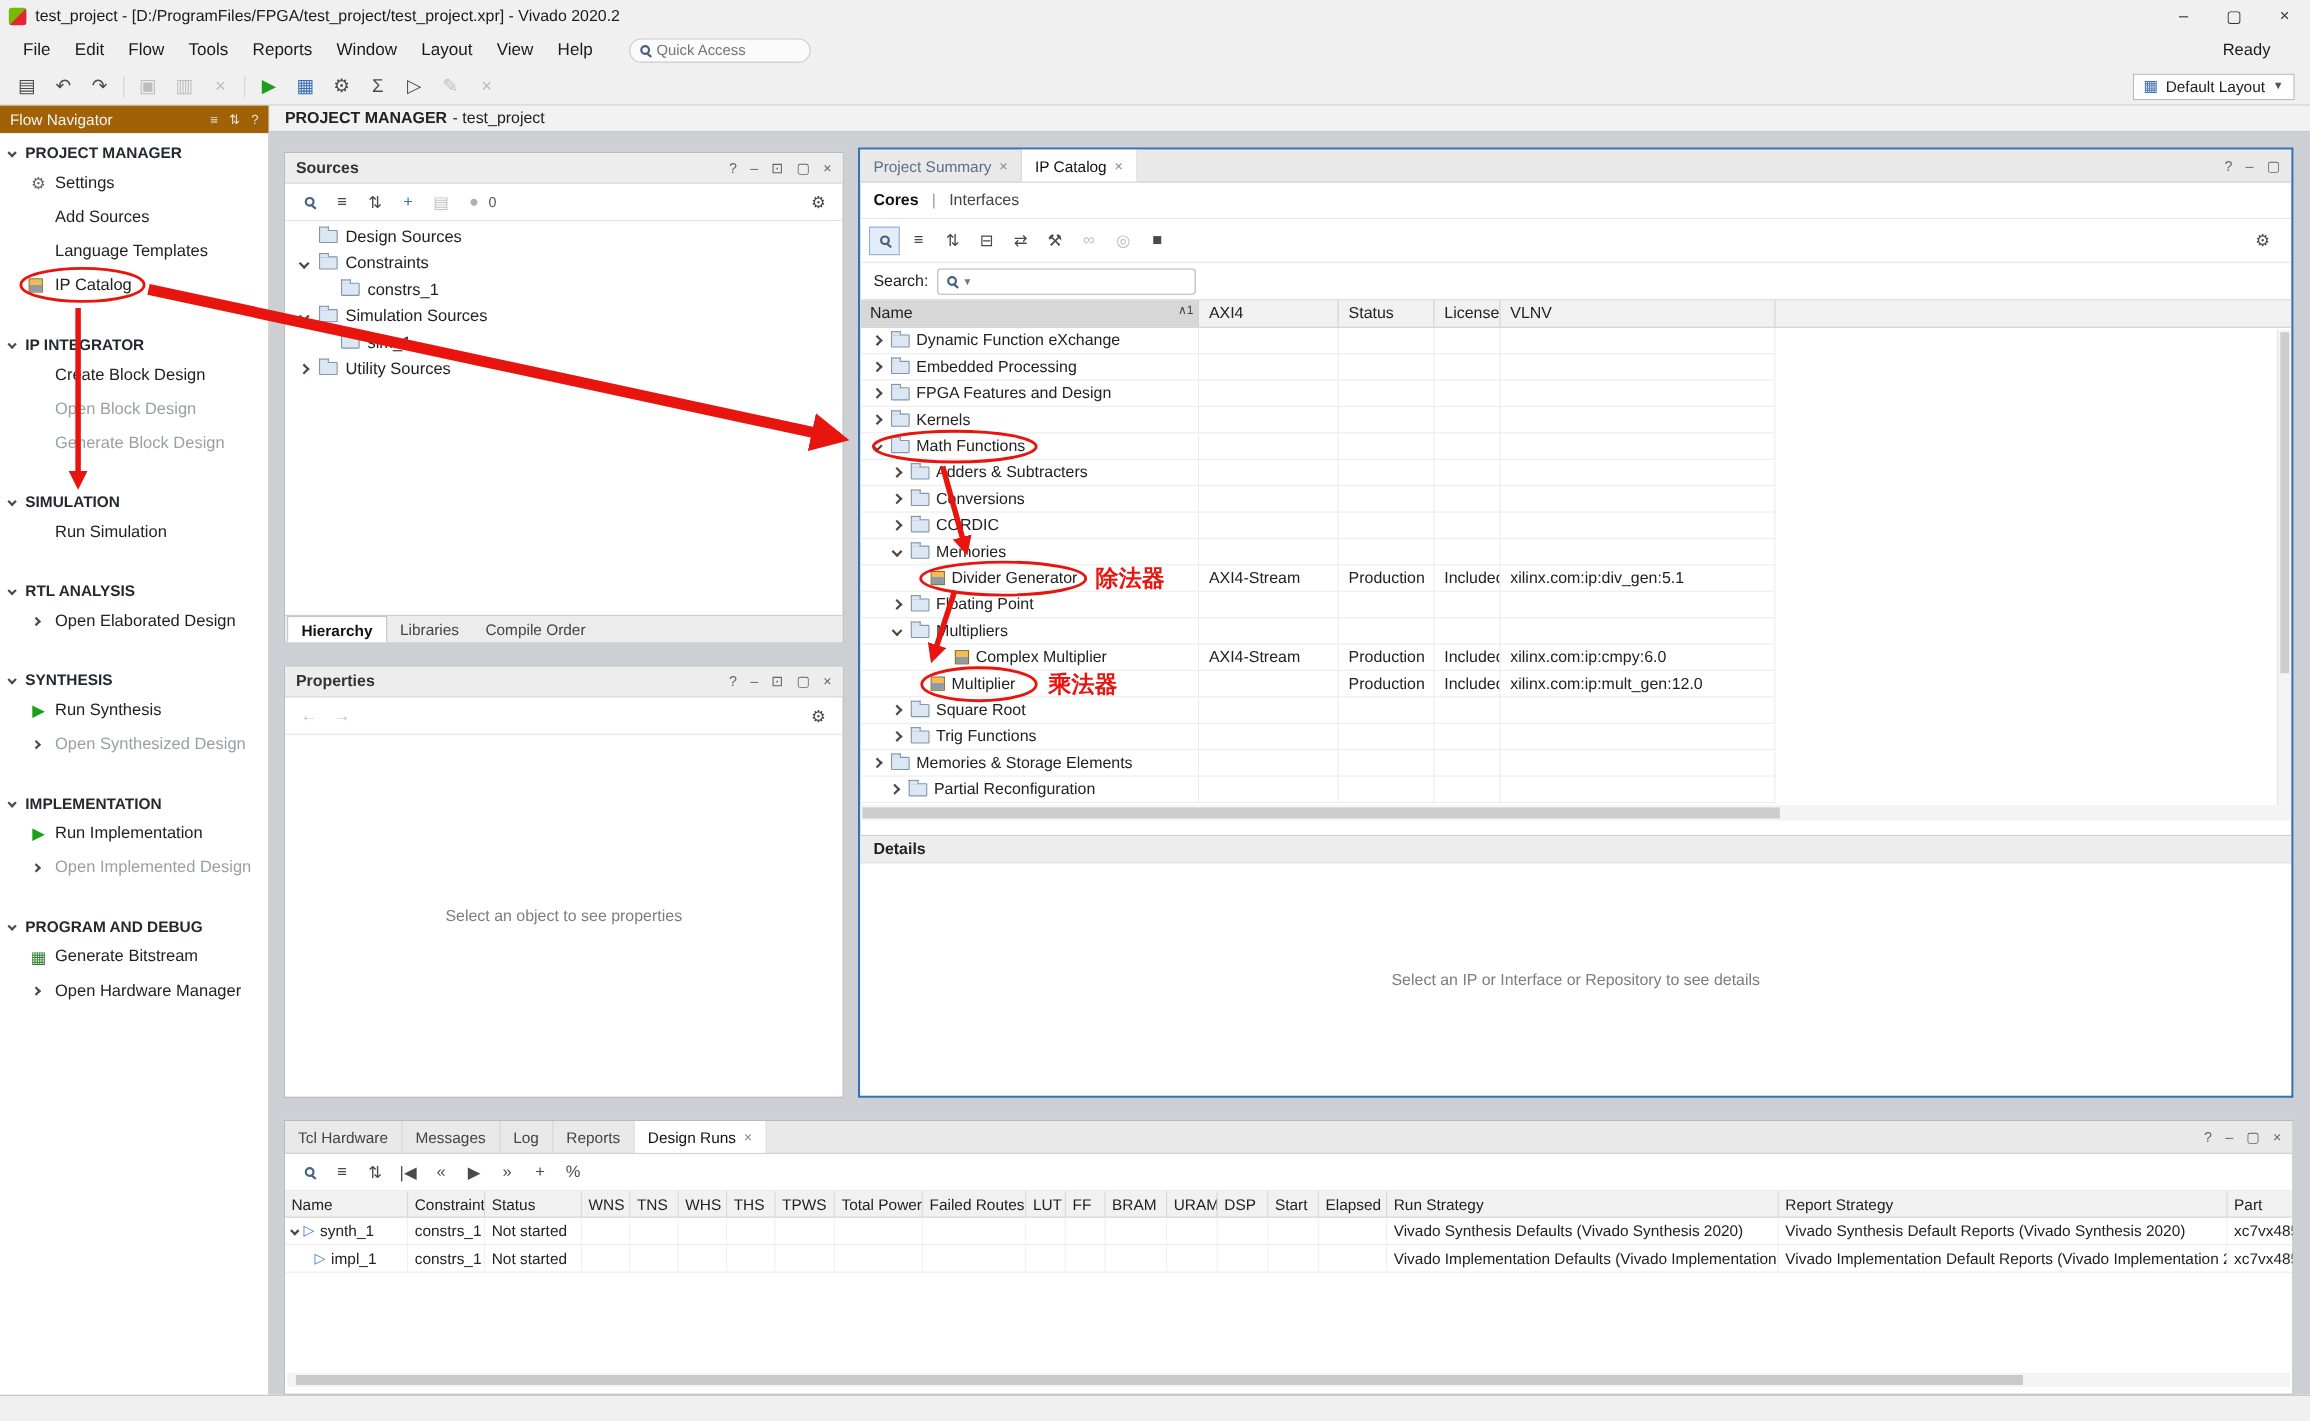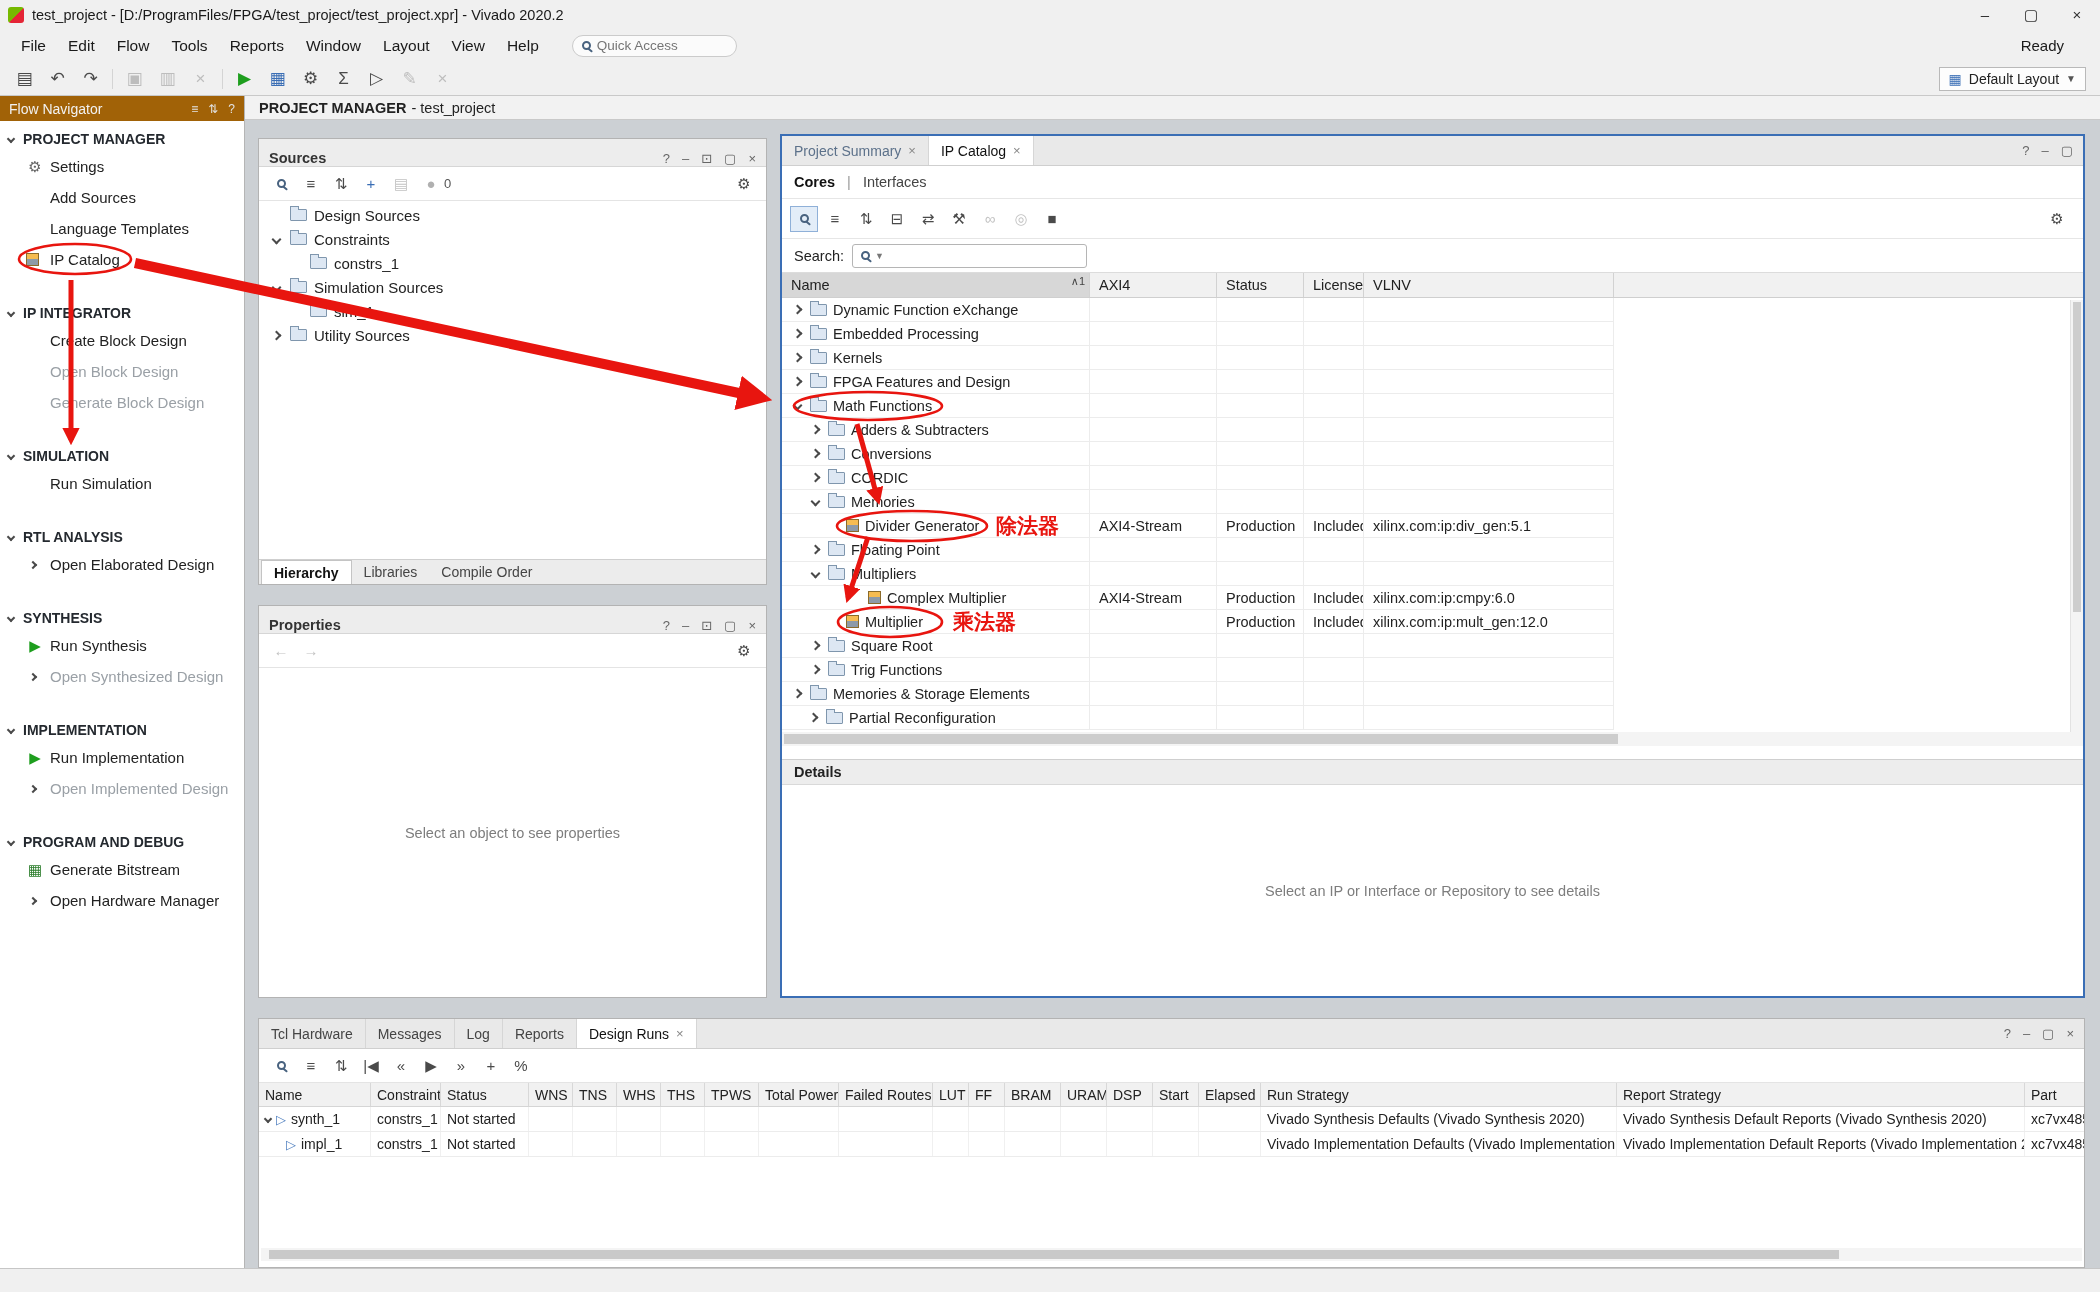--- a/index.html
+++ b/index.html
@@ -71,21 +71,21 @@
                     align-items:center; padding-left:14px; font-size:14.5px; color:#222; gap:5px; }
   .workspace { position:relative; flex:1; background:#ccd0d4; }
 
   .panel { position:absolute; background:#fff; border:1px solid #b3b3b3; overflow:hidden; }
   .sources-panel { left:13px; top:18px; width:509px; height:447px; }
   .properties-panel { left:13px; top:485px; width:509px; height:393px; }
   .ip-panel { left:535px; top:14px; width:1305px; height:864px; border:2px solid #3a6eb5; }
   .bottom-panel { left:13px; top:898px; width:1827px; height:250px; }
 
   .panel-header { height:28px; background:#ededed; border-bottom:1px solid #d6d6d6; display:flex;
-                  align-items:flex-end; padding:0 10px; }
+                  align-items:center; padding:0 10px; }
   .panel-title { font-weight:bold; font-size:14.5px; color:#333; }
   .panel-icons { margin-left:auto; display:flex; gap:12px; color:#666; font-size:13px; align-items:center; }
 
   .mini-toolbar { height:34px; display:flex; align-items:center; padding:0 8px;
                   border-bottom:1px solid #e4e4e4; gap:2px; }
   .mt-icon { width:28px; height:26px; display:flex; align-items:center; justify-content:center;
              font-size:15px; color:#4a4a4a; gap:2px; }
   .mt-icon.disabled { color:#c2c2c2; }
   .mt-icon.boxed { border:1px solid #8fb0d8; background:#e3edf8; }
   .mt-icon.right { margin-left:auto; }
@@ -536,34 +536,34 @@
                 <div class="ip-cell" style="width: 87px;"></div>
                 <div class="ip-cell" style="width: 60px;"></div>
                 <div class="ip-cell" style="width: 250px;"></div>
               </div>
               <div class="ip-row">
                 <div class="ip-cell name" style="width: 308px; padding-left: 8px;">
                   <span class="expander">
                     <span class="chev"></span>
                   </span>
                   <span class="folder"></span>
+                  <span class="ip-name-label">FPGA Features and Design</span>
+                </div>
+                <div class="ip-cell" style="width: 127px;"></div>
+                <div class="ip-cell" style="width: 87px;"></div>
+                <div class="ip-cell" style="width: 60px;"></div>
+                <div class="ip-cell" style="width: 250px;"></div>
+              </div>
+              <div class="ip-row">
+                <div class="ip-cell name" style="width: 308px; padding-left: 8px;">
+                  <span class="expander">
+                    <span class="chev"></span>
+                  </span>
+                  <span class="folder"></span>
                   <span class="ip-name-label">Kernels</span>
-                </div>
-                <div class="ip-cell" style="width: 127px;"></div>
-                <div class="ip-cell" style="width: 87px;"></div>
-                <div class="ip-cell" style="width: 60px;"></div>
-                <div class="ip-cell" style="width: 250px;"></div>
-              </div>
-              <div class="ip-row">
-                <div class="ip-cell name" style="width: 308px; padding-left: 8px;">
-                  <span class="expander">
-                    <span class="chev"></span>
-                  </span>
-                  <span class="folder"></span>
-                  <span class="ip-name-label">FPGA Features and Design</span>
                 </div>
                 <div class="ip-cell" style="width: 127px;"></div>
                 <div class="ip-cell" style="width: 87px;"></div>
                 <div class="ip-cell" style="width: 60px;"></div>
                 <div class="ip-cell" style="width: 250px;"></div>
               </div>
               <div class="ip-row">
                 <div class="ip-cell name" style="width: 308px; padding-left: 8px;">
                   <span class="expander">
                     <span class="chev open"></span>

